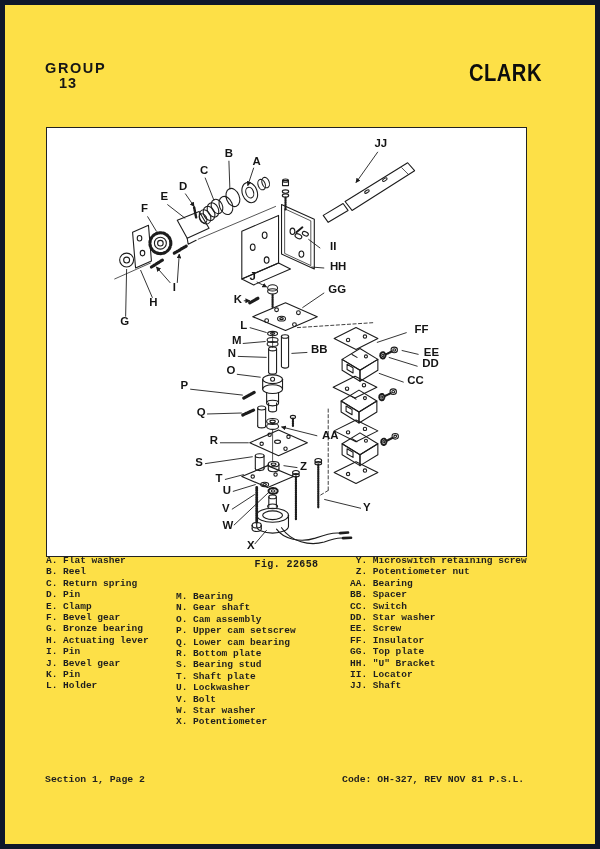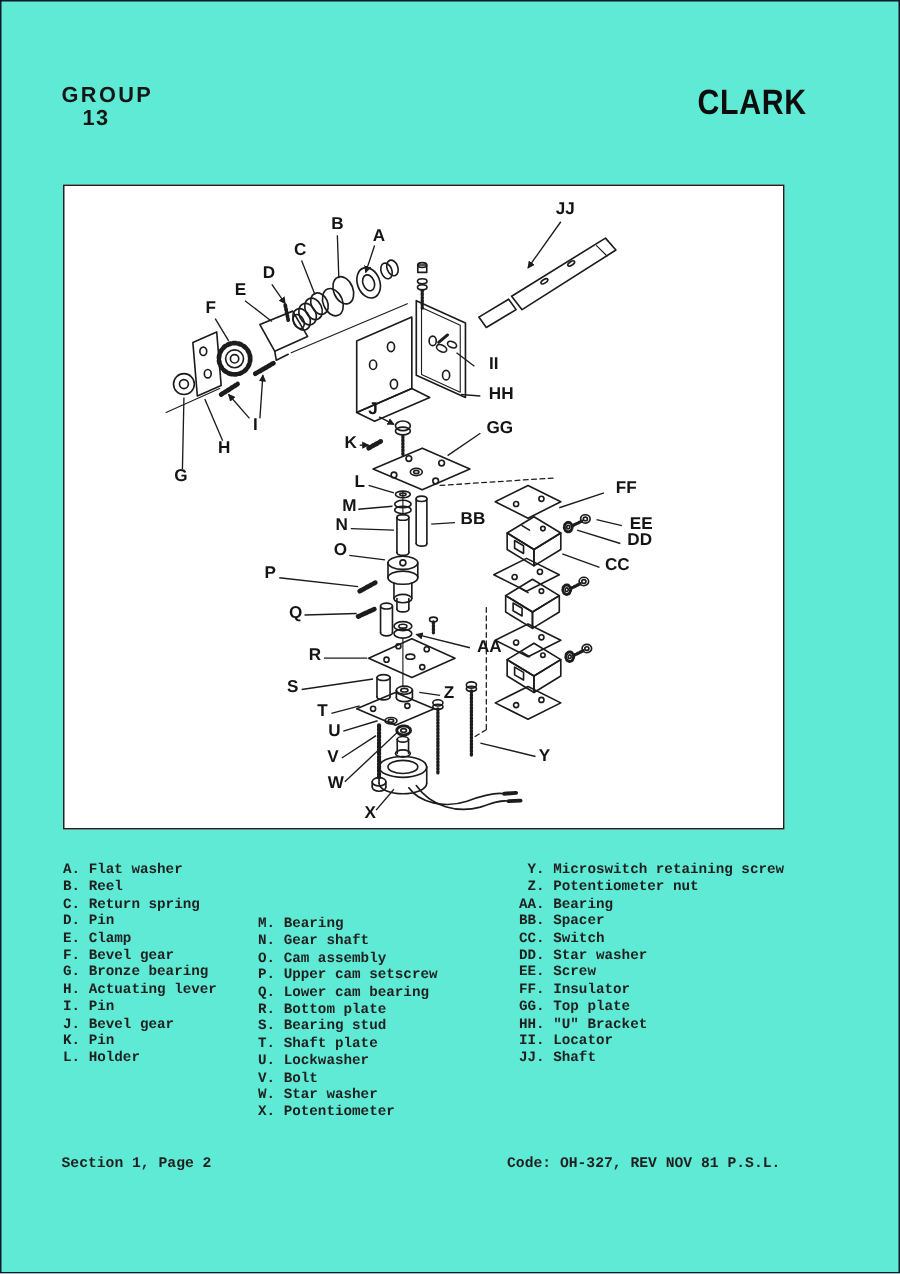--- a/index.html
+++ b/index.html
@@ -1,18 +1,18 @@
 <!DOCTYPE html>
 <html><head>
 <meta charset="utf-8">
 <style>
   html,body{margin:0;padding:0;background:#ffffff;}
   body{width:600px;height:849px;position:relative;overflow:hidden;
        font-family:"Liberation Sans","DejaVu Sans",sans-serif;color:#1a1a1a;}
-  .page{position:absolute;inset:0;background:#5eead4;border:1px solid #0f172a;}
+  .page{position:absolute;inset:0;background:#fde047;border:5px solid #0f172a;}
 
   
   .group-block{position:absolute;left:40px;top:56px;font-weight:bold;
                font-size:14.5px;letter-spacing:1.6px;line-height:15px;color:#161616;}
   .group-num{padding-left:14px;letter-spacing:1px;}
   .brand{position:absolute;top:55px;left:464px;font-weight:900;font-size:21px;
          letter-spacing:0.5px;color:#0d0d0d;transform:scaleY(1.12) scaleX(0.96);
          transform-origin:left top;}
 
   
@@ -31,21 +31,21 @@
   .thread-lg{stroke-width:2.8;stroke-dasharray:1.3 1;}
   .thin{stroke-width:0.75;}
   .dash{stroke-width:0.85;stroke-dasharray:3.2 2.4;}
   .gear{stroke-width:3.2;stroke-dasharray:2 1.7;}
   .star{stroke-width:2;stroke-dasharray:1 1;}
   .leader{stroke:#1c1c1c;stroke-width:0.9;fill:none;}
   .fig-label{font-family:"Liberation Sans","DejaVu Sans",sans-serif;font-weight:bold;
              font-size:11.5px;fill:#141414;text-anchor:middle;}
 
   
-  .parts-col{position:absolute;top:573px;font-family:"Liberation Mono","DejaVu Sans Mono",monospace;
+  .parts-col{position:absolute;top:550px;font-family:"Liberation Mono","DejaVu Sans Mono",monospace;
              font-weight:bold;font-size:9.5px;line-height:11.4px;color:#1f1f1f;white-space:pre;}
   .col-0{left:41px;} .col-1{left:171px;margin-top:36px;} .col-2{left:345px;}
 
   
   .footer-section{position:absolute;left:40px;top:769px;
       font-family:"Liberation Mono","DejaVu Sans Mono",monospace;font-weight:bold;
       font-size:9.8px;color:#1f1f1f;}
   .footer-code{position:absolute;left:337px;top:769px;
       font-family:"Liberation Mono","DejaVu Sans Mono",monospace;font-weight:bold;
       font-size:9.8px;color:#1f1f1f;text-align:right;}
@@ -331,20 +331,21 @@
           <line x1="279" y1="141" x2="266" y2="140" class="leader"></line>
           <text x="293" y="143" class="fig-label">HH</text>
           <line x1="275" y1="121" x2="263" y2="112" class="leader"></line>
           <text x="288" y="123" class="fig-label">II</text>
           <line x1="333" y1="24" x2="311" y2="55" class="leader" marker-end="url(#arrowhead)"></line>
           <text x="336" y="19" class="fig-label">JJ</text>
         </g>
     </svg>
   </div>
 
+  <div class="fig-caption">Fig. 22658</div>
 
   <div>
     <div class="parts-col col-0"><div>A. Flat washer</div><div>B. Reel</div><div>C. Return spring</div><div>D. Pin</div><div>E. Clamp</div><div>F. Bevel gear</div><div>G. Bronze bearing</div><div>H. Actuating lever</div><div>I. Pin</div><div>J. Bevel gear</div><div>K. Pin</div><div>L. Holder</div></div>
     <div class="parts-col col-1"><div>M. Bearing</div><div>N. Gear shaft</div><div>O. Cam assembly</div><div>P. Upper cam setscrew</div><div>Q. Lower cam bearing</div><div>R. Bottom plate</div><div>S. Bearing stud</div><div>T. Shaft plate</div><div>U. Lockwasher</div><div>V. Bolt</div><div>W. Star washer</div><div>X. Potentiometer</div></div>
     <div class="parts-col col-2"><div> Y. Microswitch retaining screw</div><div> Z. Potentiometer nut</div><div>AA. Bearing</div><div>BB. Spacer</div><div>CC. Switch</div><div>DD. Star washer</div><div>EE. Screw</div><div>FF. Insulator</div><div>GG. Top plate</div><div>HH. "U" Bracket</div><div>II. Locator</div><div>JJ. Shaft</div></div>
   </div>
 
   <div class="footer-section">Section 1, Page 2</div>
   <div class="footer-code">Code: OH-327, REV NOV 81 P.S.L.</div>
 

